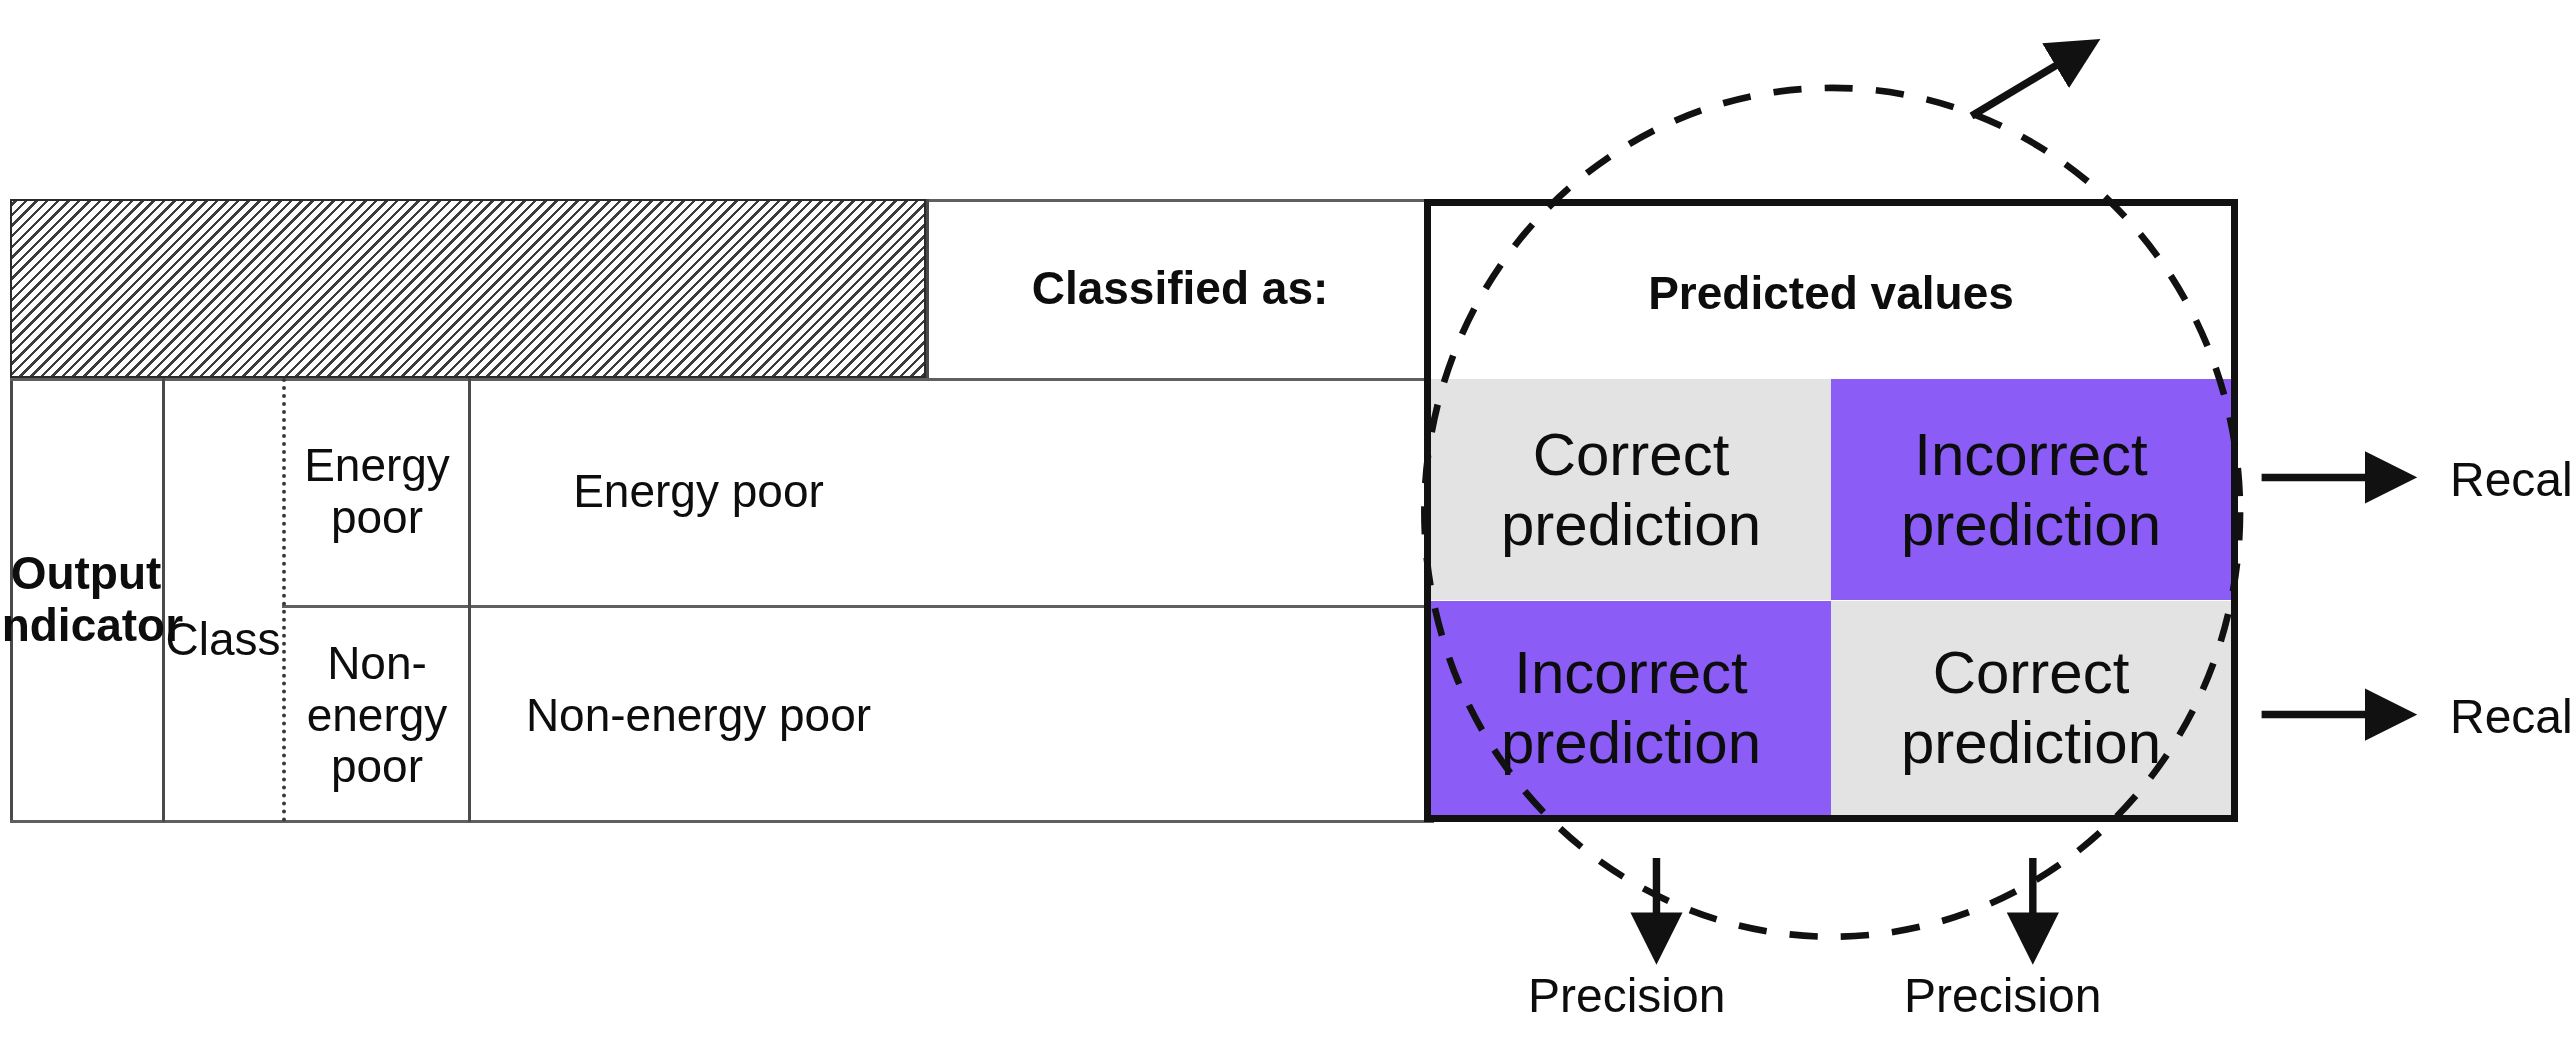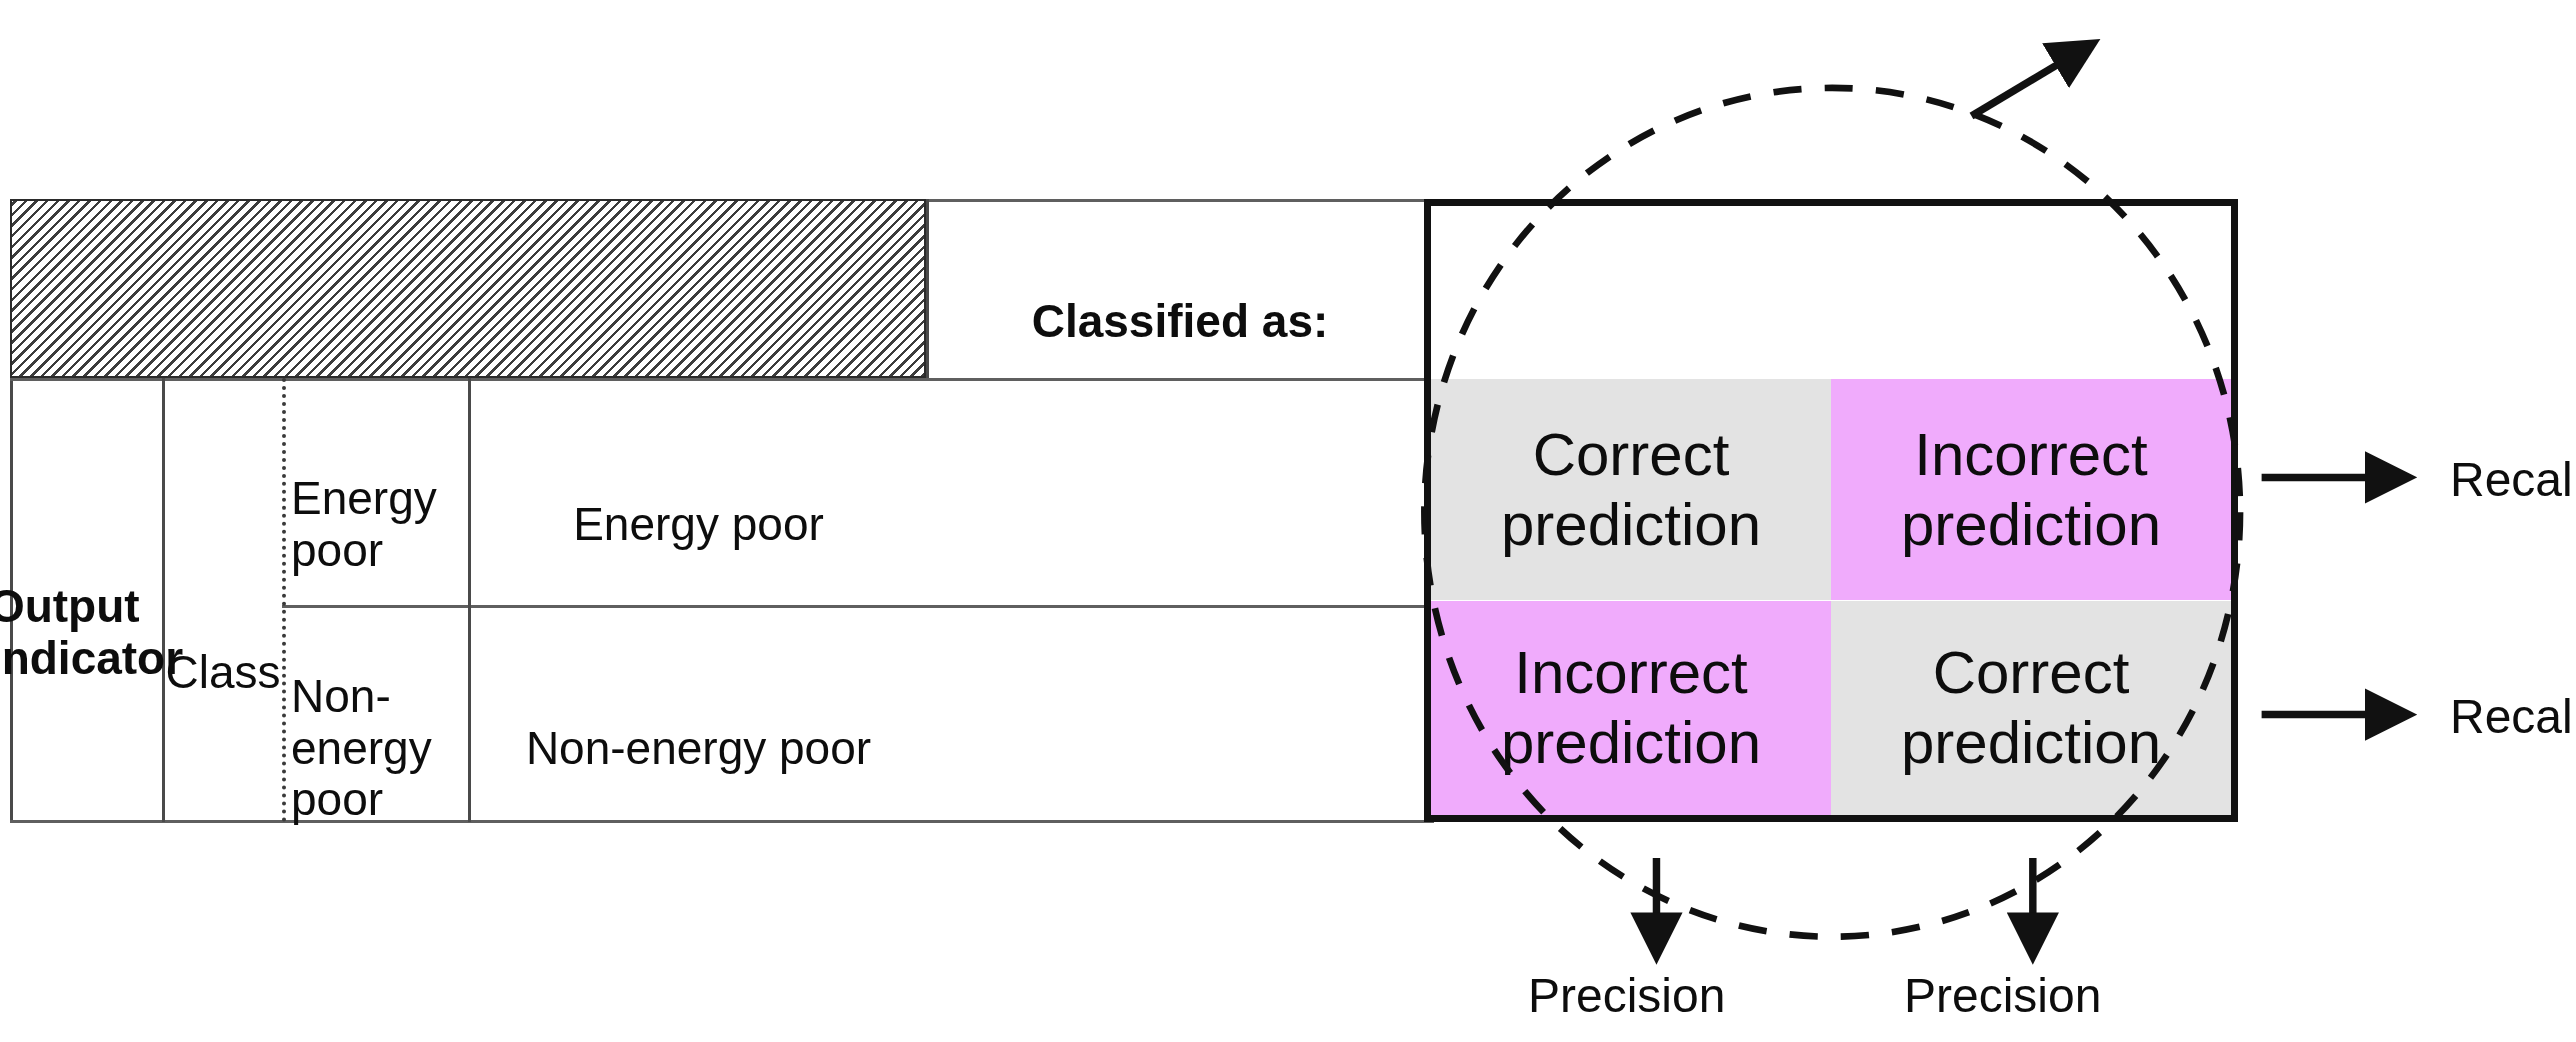--- a/index.html
+++ b/index.html
@@ -1,42 +1,42 @@
 <!DOCTYPE html>
 <html style="font-size:13.3px"><head>
 <meta charset="utf-8">
 <style>
   html,body{margin:0;padding:0;background:#fff;}
   body{width:2576px;height:1042px;position:relative;font-family:"Liberation Sans",sans-serif;color:#0d0d0d;overflow:hidden;}
   .stage{position:absolute;left:0;top:0;width:2576px;height:1042px;}
 
   
   .tbl{position:absolute;left:10px;top:199px;width:2229px;height:623px;}
-  .cell{position:absolute;box-sizing:border-box;display:flex;align-items:center;justify-content:center;text-align:left;line-height:1.12;margin-top:33px;}
+  .cell{position:absolute;box-sizing:border-box;display:flex;align-items:center;justify-content:center;text-align:center;line-height:1.12;}
   .lbl{font-size:46px;}
   .bold{font-weight:bold;}
 
   
   .hline{position:absolute;background:#5f5f5f;height:2.5px;}
   .vline{position:absolute;background:#4a4a4a;width:2.5px;}
   .dotline{position:absolute;width:0;border-left:4.1px dotted #3a3a3a;}
 
   
   .hatch{position:absolute;left:0;top:0;width:916px;height:179px;
     background:repeating-linear-gradient(-45deg,#3c3c3c 0px,#3c3c3c 2.5px,#ffffff 2.5px,#ffffff 7.5px);
     border:2.5px solid #2b2b2b;box-sizing:border-box;}
 
   
   .cm{position:absolute;left:1424px;top:199px;width:814px;height:623px;
       border:7.5px solid #111;box-sizing:border-box;background:#fff;}
   .cm-head{position:absolute;left:0;top:0;width:100%;height:173px;display:flex;align-items:center;justify-content:center;}
   .cm-head span{font-size:46px;font-weight:bold;}
   .q{position:absolute;box-sizing:border-box;display:flex;align-items:center;justify-content:center;text-align:center;font-size:60px;line-height:1.16;}
   .q.light{background:#e3e3e3;}
-  .q.dark{background:#f0abfc;}
+  .q.dark{background:#8b5cf6;}
 
   
   .ann{position:absolute;font-size:48px;white-space:nowrap;}
   svg.ov{position:absolute;left:0;top:0;width:2576px;height:1042px;overflow:visible;pointer-events:none;}
 </style>
 </head>
 <body>
 
 <div class="stage">
 
@@ -68,20 +68,23 @@
     <div class="cell lbl" style="left:276px;top:409px;width:182px;height:215px;padding:0 5px;">Non-energy poor</div>
 
     <div class="cell lbl" style="left:461px;top:179px;width:455px;height:227px;">Energy poor</div>
     <div class="cell lbl" style="left:461px;top:409px;width:455px;height:215px;">Non-energy poor</div>
 
     <div class="cell" style="left:919px;top:179px;width:503px;height:227px;"></div>
     <div class="cell" style="left:919px;top:409px;width:503px;height:215px;"></div>
   </div>
 
   <div class="cm">
+    <div class="cm-head">
+      <span>Predicted values</span>
+    </div>
 
     <div class="q light" style="left:0px;top:173px;width:400px;height:221px;">
       <span>Correct prediction</span>
     </div>
     <div class="q dark" style="left:400px;top:173px;width:400px;height:221px;">
       <span>Incorrect prediction</span>
     </div>
     <div class="q dark" style="left:0px;top:395px;width:400px;height:214px;">
       <span>Incorrect prediction</span>
     </div>

